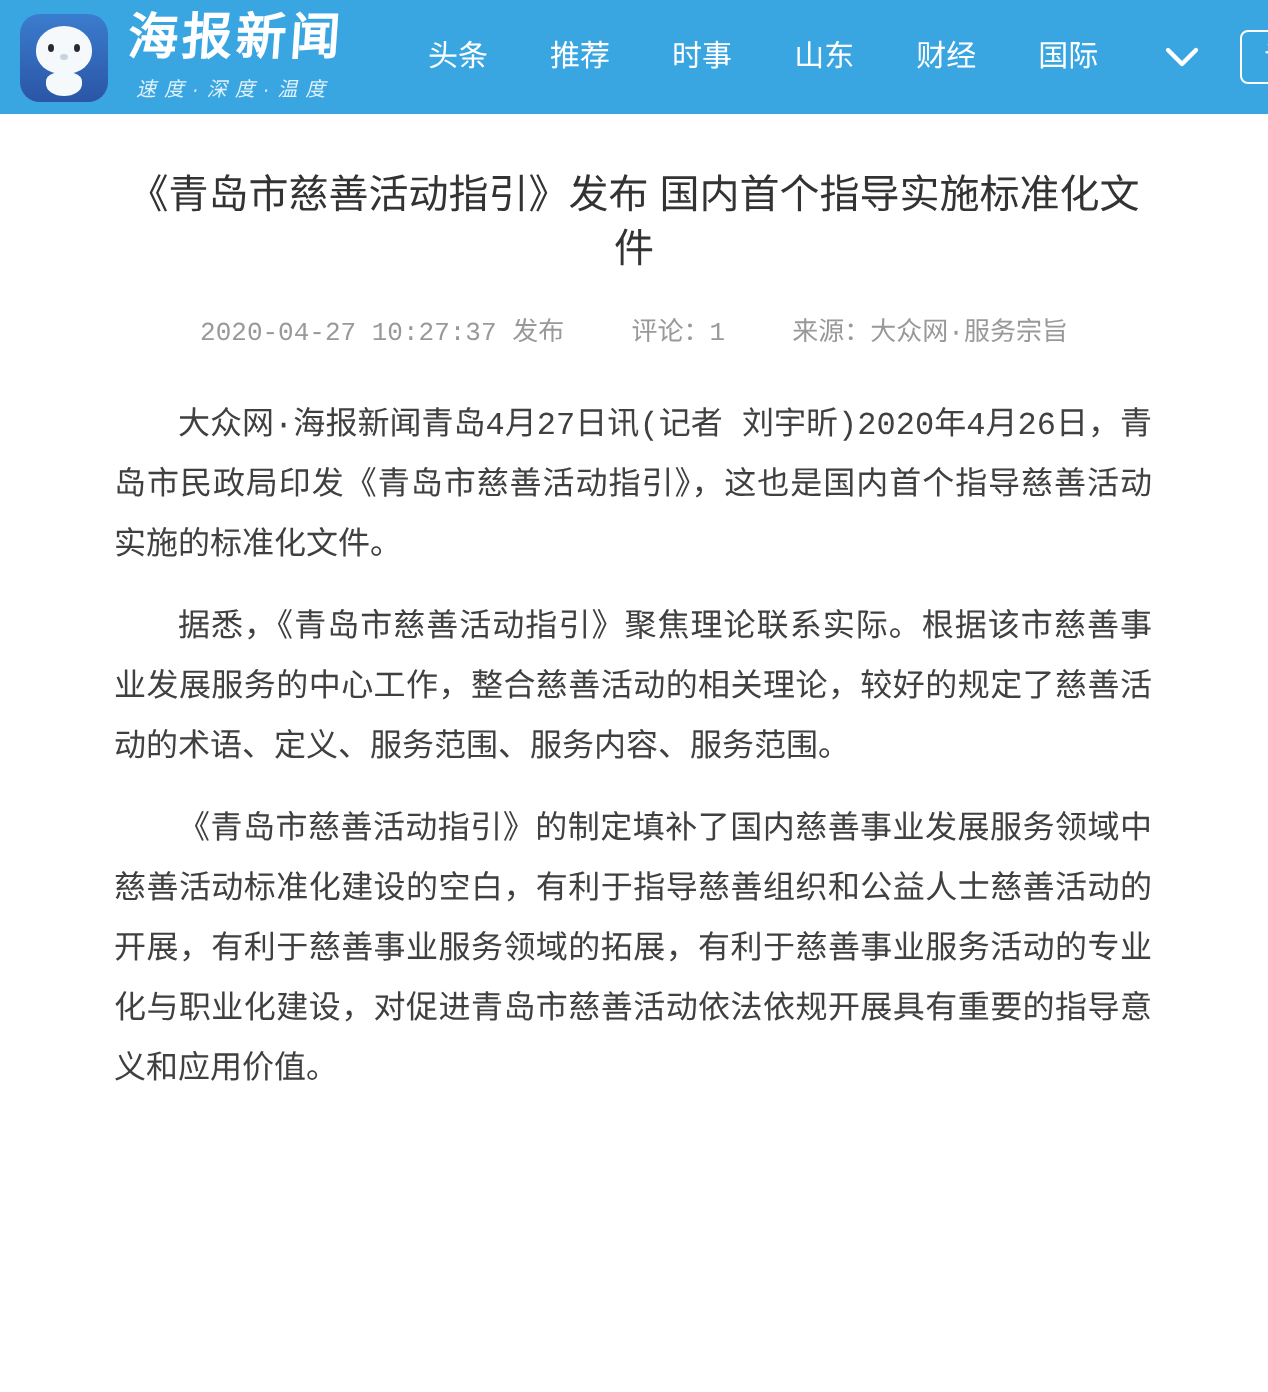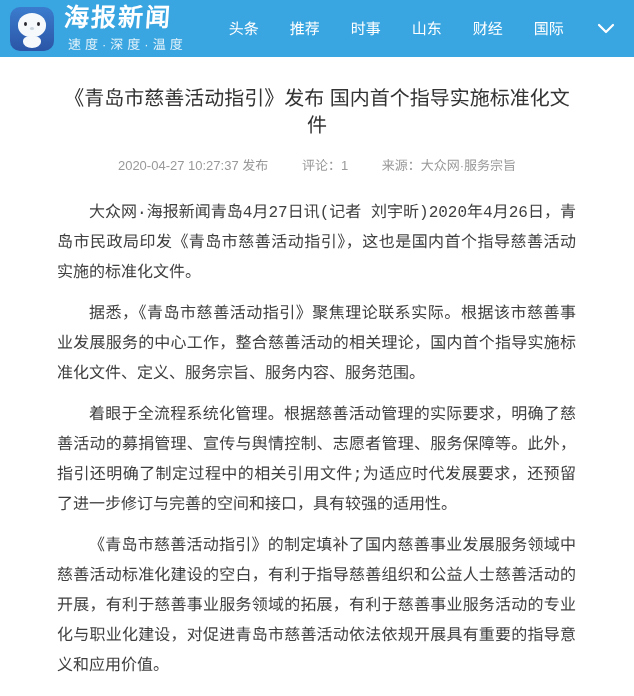--- a/index.html
+++ b/index.html
@@ -33,21 +33,21 @@
   .seal-body {
     position:absolute; left:13px; bottom:3px; width:18px; height:12px;
     background:#f5f9fc; border-radius:40% 40% 50% 50%;
   }
   .brand-text { margin-left:10px; display:flex; flex-direction:column; }
   .brand-name {
     color:#ffffff; font-size:25px; font-weight:bold; letter-spacing:2px;
     transform:skewX(-4deg); line-height:1.1;
   }
   .brand-tagline {
-    color:rgba(255,255,255,.85); font-size:13px; letter-spacing:4px; margin-top:3px; padding-left:4px;
+    color:rgba(255,255,255,.85); font-size:10px; letter-spacing:4px; margin-top:3px; padding-left:4px;font-style:italic;
   }
 
   .nav { display:flex; align-items:flex-end; margin-left:42px; flex:0 0 auto; }
   .nav-item {
     color:#ffffff; font-size:15px; margin-right:31px; cursor:pointer; line-height:57px;
   }
   .chevron { margin-left:2px; margin-right:20px; cursor:pointer; display:inline-flex; align-items:center; }
 
   .pill-btn {
     display:inline-block; color:#ffffff; font-size:14px;
@@ -59,21 +59,21 @@
 
   
   .article { padding:28px 52px 0 52px; }
   .article-title {
     color:#333333; font-size:20px; font-weight:400;
     text-align:center; line-height:27px; padding:0 8px;
   }
   .article-meta {
     margin-top:16px; text-align:center; color:#999999; font-size:13px;
   }
-  .article-meta span { margin:4px 15px; }
+  .article-meta span { margin:4px 15px;font-family:Liberation Mono, monospace; }
   .article-body { margin-top:24px; }
   .article-body p {
     color:#404040; font-size:16px; line-height:30px;
     text-indent:2em; text-align:justify;
     margin:0 6px 11px 5px;
     font-family:Liberation Mono, monospace;
   }
 </style>
 </head>
 <body>
@@ -117,17 +117,16 @@
   <h1 class="article-title">《青岛市慈善活动指引》发布 国内首个指导实施标准化文件</h1>
 
   <div class="article-meta">
     <span>2020-04-27 10:27:37 发布</span>
     <span>评论：1</span>
     <span>来源：大众网·服务宗旨</span>
   </div>
 
   <div class="article-body">
     <p>大众网·海报新闻青岛4月27日讯(记者 刘宇昕)2020年4月26日，青岛市民政局印发《青岛市慈善活动指引》，这也是国内首个指导慈善活动实施的标准化文件。</p>
-    <p>据悉，《青岛市慈善活动指引》聚焦理论联系实际。根据该市慈善事业发展服务的中心工作，整合慈善活动的相关理论，国内首个指导实施标准化文件、定义、服务宗旨、服务内容、服务范围。</p>
-    <p>着眼于全流程系统化管理。根据慈善活动管理的实际要求，明确了慈善活动的募捐管理、宣传与舆情控制、志愿者管理、服务保障等。此外，指引还明确了制定过程中的相关引用文件;为适应时代发展要求，还预留了进一步修订与完善的空间和接口，具有较强的适用性。</p>
+    <p>据悉，《青岛市慈善活动指引》聚焦理论联系实际。根据该市慈善事业发展服务的中心工作，整合慈善活动的相关理论，较好的规定了慈善活动的术语、定义、服务范围、服务内容、服务范围。</p>
     <p>《青岛市慈善活动指引》的制定填补了国内慈善事业发展服务领域中慈善活动标准化建设的空白，有利于指导慈善组织和公益人士慈善活动的开展，有利于慈善事业服务领域的拓展，有利于慈善事业服务活动的专业化与职业化建设，对促进青岛市慈善活动依法依规开展具有重要的指导意义和应用价值。</p>
   </div>
 </main>
 
 </body></html>

